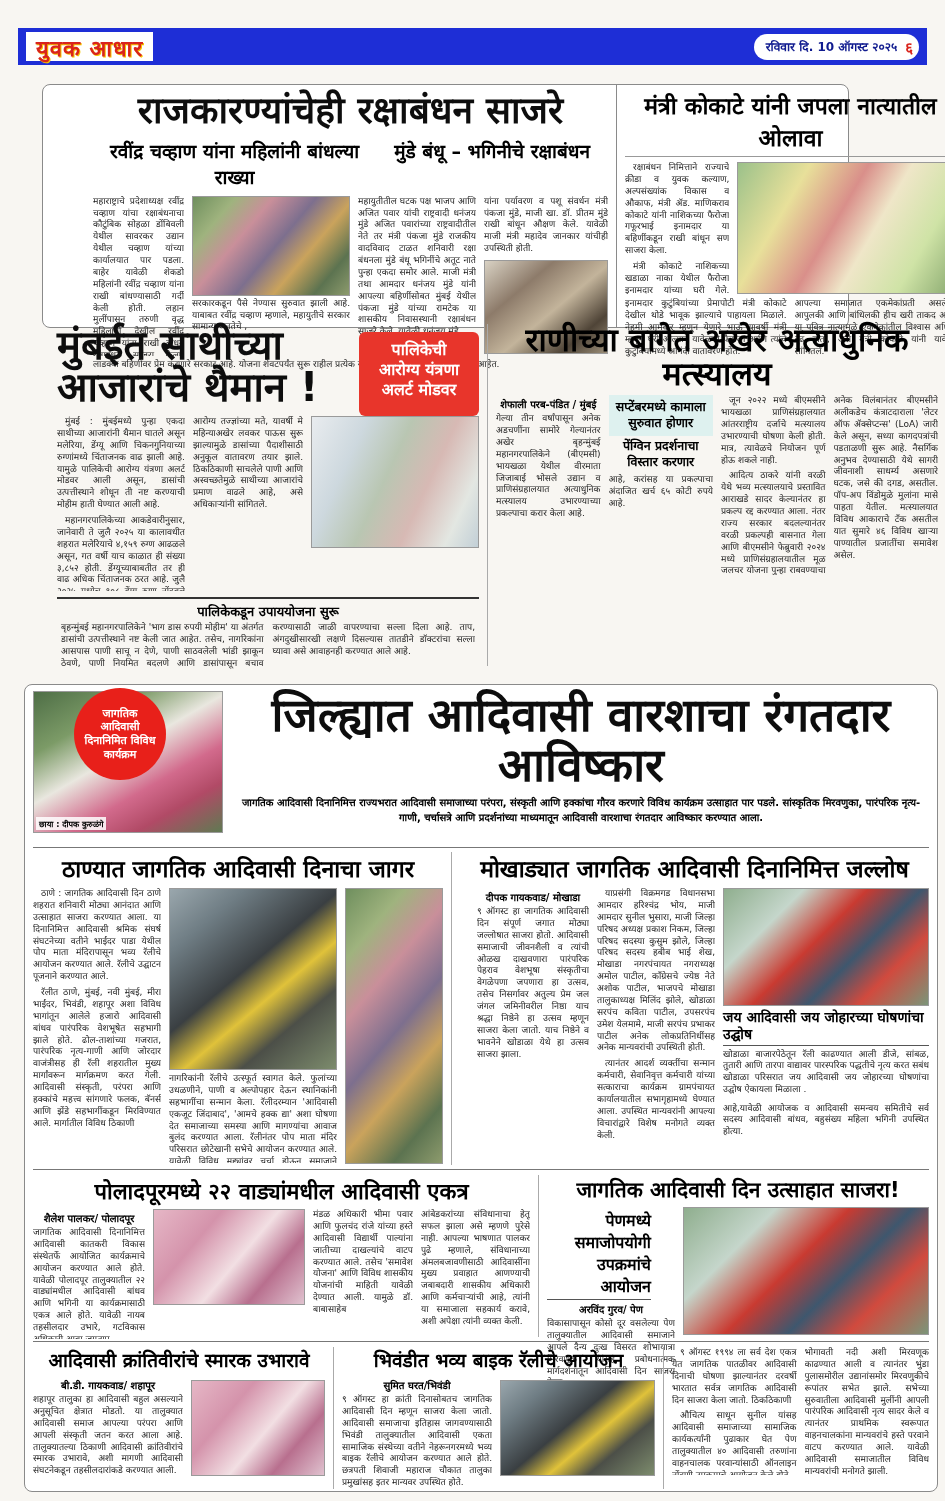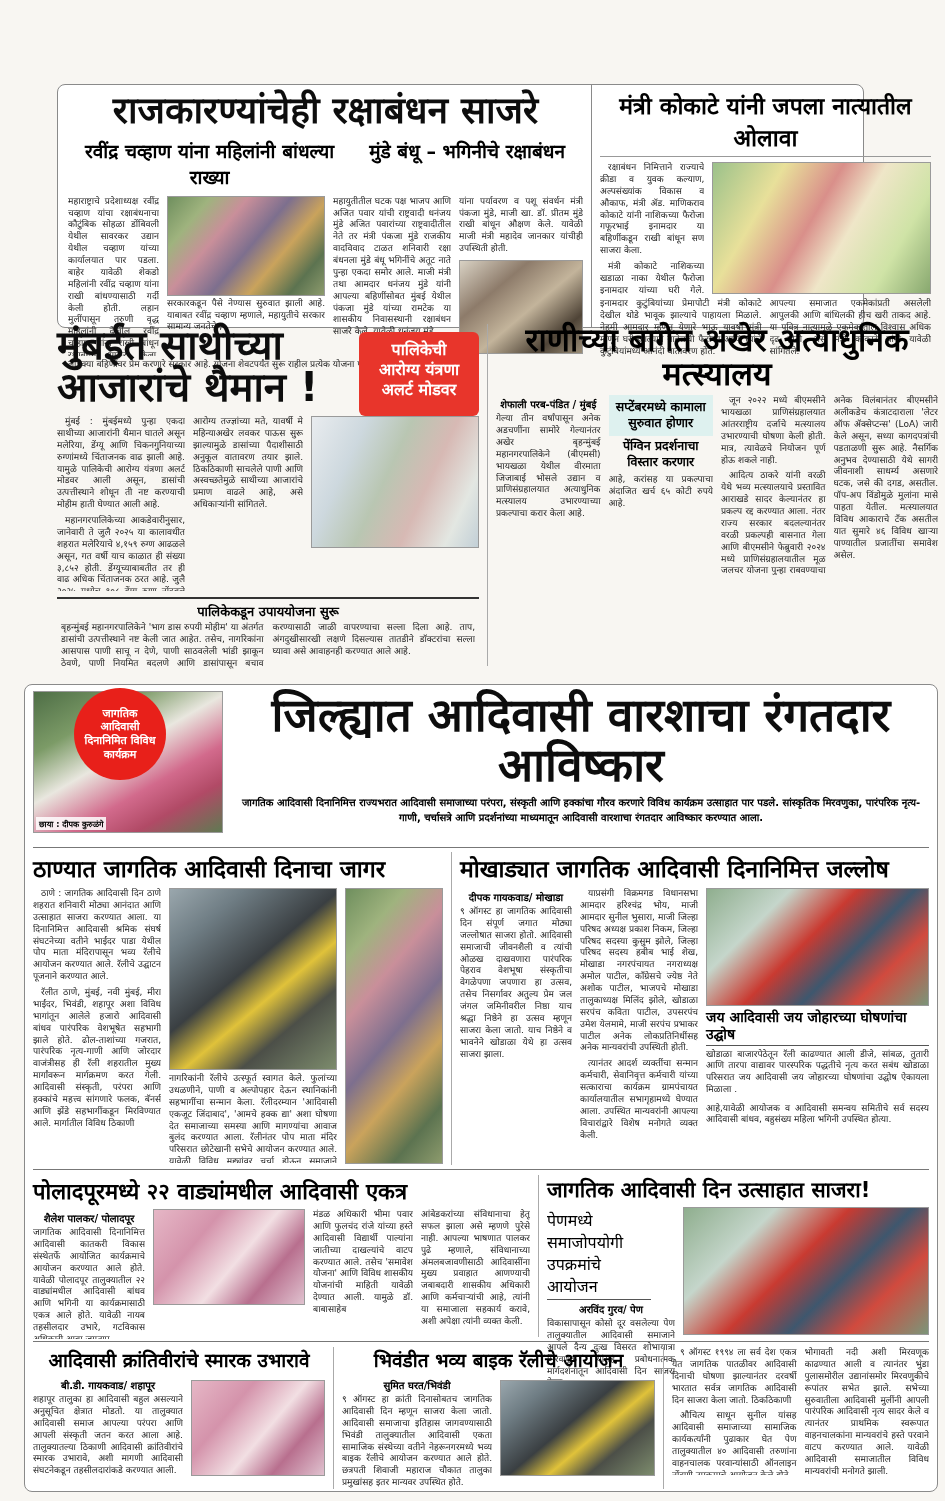--- a/index.html
+++ b/index.html
@@ -30,21 +30,21 @@
   .ph-munde  { background:linear-gradient(140deg,#d9d2c4 0%,#8d7b6a 30%,#c3b49b 55%,#4f4437 80%,#9c8f79 100%); }
   .ph-kokate { background:linear-gradient(120deg,#9bc18a 0%,#e8e09a 25%,#d98f8a 45%,#efe6c8 60%,#cfe3a6 80%,#88a86f 100%); }
   .ph-hosp   { background:linear-gradient(115deg,#e9ecef 0%,#cdd8de 25%,#b9c6b2 45%,#d7b9b4 65%,#e3e7e2 85%,#c2cfd6 100%); }
   .ph-ganesh { background:linear-gradient(160deg,#bfe0ef 0%,#cfe8f4 30%,#d9b06a 48%,#b97f4e 62%,#8d5f96 78%,#c9a254 100%); }
   .ph-sculpt { background:linear-gradient(150deg,#4e6e46 0%,#7c9b67 25%,#e9e7df 45%,#d26a8c 65%,#b14a66 80%,#5f7a52 100%); }
   .ph-rally  { background:linear-gradient(140deg,#9aa7ad 0%,#6f7d84 20%,#3a3f42 45%,#e0c23a 60%,#4c4f48 75%,#7d8c6d 100%); }
   .ph-meet   { background:linear-gradient(130deg,#e6b7c6 0%,#d493ab 30%,#f2dfe3 55%,#b86f8e 75%,#e0c2cf 100%); }
   .ph-pen    { background:linear-gradient(135deg,#8fae8e 0%,#c5d6cb 25%,#c93a31 45%,#3e576e 62%,#d14a3e 78%,#7b9579 100%); }
 
   
-  .secA { position:absolute; left:57px; top:84px; width:807px; height:244px; display:flex; }
+  .secA { position:absolute; left:42px; top:84px; width:807px; height:244px; display:flex;padding-left:40px; }
   .secA-left { width:533px; padding:4px 8px 4px 10px; }
   .secA-right { width:348px; border-left:1px solid #8a8a8a; padding:4px 8px; }
   .hl-main { font-size:37px; text-align:center; margin:2px 0 6px; }
   .sub-heads { display:flex; }
   .sub-heads .h { font-size:19px; font-weight:bold; text-align:center; }
   .secA-cols { display:flex; gap:8px; margin-top:6px; }
   .kokate-h { font-size:23px; font-weight:bold; text-align:center; border-bottom:1px solid #999; padding-bottom:3px; }
   .kokate-row { display:flex; gap:8px; margin-top:5px; }
 
   
@@ -75,43 +75,52 @@
            background:#e8201a; color:#fff; font-weight:bold; font-size:11px; text-align:center;
            display:flex; align-items:center; justify-content:center; line-height:1.25; padding:8px; z-index:2; }
   .photo-credit { position:absolute; left:2px; bottom:2px; background:rgba(255,255,255,.85);
                   font-size:8px; font-weight:bold; padding:1px 3px; }
   .c-top-right { flex:1; }
   .hl-huge { font-size:46px; text-align:center; line-height:1.08; }
   .intro { font-weight:bold; font-size:10px; text-align:center; line-height:1.45; margin-top:6px; }
   .c-row2 { display:flex; margin-top:8px; border-top:1px solid #777; padding-top:4px; height:318px; }
   .c-row2 .half-l { width:418px; padding-right:8px; }
   .c-row2 .half-r { flex:1; border-left:1px solid #aaa; padding-left:8px; }
-  .art-h { font-size:23px; font-weight:bold; text-align:left; margin-bottom:4px; }
+  .art-h { font-size:23px; font-weight:bold; text-align:center; margin-bottom:4px; }
   .thane-row { display:flex; gap:8px; }
-  .mok-row { display:flex; gap:8px; }
+  .mok-row { display:flex; gap:8px;margin-left:17px; }
   .cap-title { font-weight:bold; font-size:14px; line-height:1.2; margin:3px 0 2px; }
   .cap-rule { border-top:1px solid #555; margin:2px 0 3px; }
   .c-row3 { display:flex; border-top:1px solid #777; margin-top:4px; padding-top:5px; height:168px; }
   .c-row3 .pol { width:505px; padding-right:8px; }
   .c-row3 .pen { flex:1; border-left:1px solid #aaa; padding-left:8px; }
   .pol-row { display:flex; gap:8px; }
-  .pen-sub { font-weight:normal; font-size:16px; text-align:left; border-bottom:1px solid #555; padding-bottom:2px; margin:2px 24px 2px 0; }
+  .pen-sub { font-weight:bold; font-size:16px; text-align:right; border-bottom:1px solid #555; padding-bottom:2px; margin:2px 24px 2px 0; }
   .pen-row { display:flex; gap:8px; }
   .c-row4 { display:flex; border-top:1px solid #777; margin-top:4px; padding-top:5px; height:148px; }
   .c-row4 .sm { width:300px; padding-right:8px; }
   .c-row4 .bw { width:330px; border-left:1px solid #aaa; padding:0 8px; }
   .c-row4 .pn2 { flex:1; border-left:1px solid #aaa; padding-left:8px; }
   .art-h2 { font-size:19px; font-weight:bold; text-align:center; margin-bottom:3px; }
   .row-flex { display:flex; gap:8px; }
 </style>
 </head>
 <body>
 
 <div class="page">
 
+  <div class="topbar">
+    <div class="masthead">
+      <span>युवक आधार</span>
+    </div>
+    <div class="datebox">
+      <span class="d">रविवार दि. 10 ऑगस्ट २०२५</span>
+      <span class="pageno">६</span>
+    </div>
+  </div>
 
   <div class="secA box">
     <div class="secA-left">
       <div class="hl hl-main">राजकारण्यांचेही रक्षाबंधन साजरे</div>
       <div class="sub-heads">
         <div class="h" style="width:55%">रवींद्र चव्हाण यांना महिलांनी बांधल्या राख्या</div>
         <div class="h" style="width:45%">मुंडे बंधू – भगिनीचे रक्षाबंधन</div>
       </div>
       <div class="secA-cols">
         <div class="body-txt" style="width:92px;height:160px">महाराष्ट्राचे प्रदेशाध्यक्ष रवींद्र चव्हाण यांचा रक्षाबंधनाचा कौटुंबिक सोहळा डोंबिवली येथील सावरकर उद्यान येथील चव्हाण यांच्या कार्यालयात पार पडला. बाहेर यावेळी शेकडो महिलांनी रवींद्र चव्हाण यांना राखी बांधण्यासाठी गर्दी केली होती. लहान मुलींपासून तरुणी वृद्ध महिलांनी देखील रवींद्र चव्हाण यांना राखी बांधून रक्षाबंधन साजरा केला. यावेळी रक्षाबंधन निमित्त लाडक्या बहिणींना</div>

